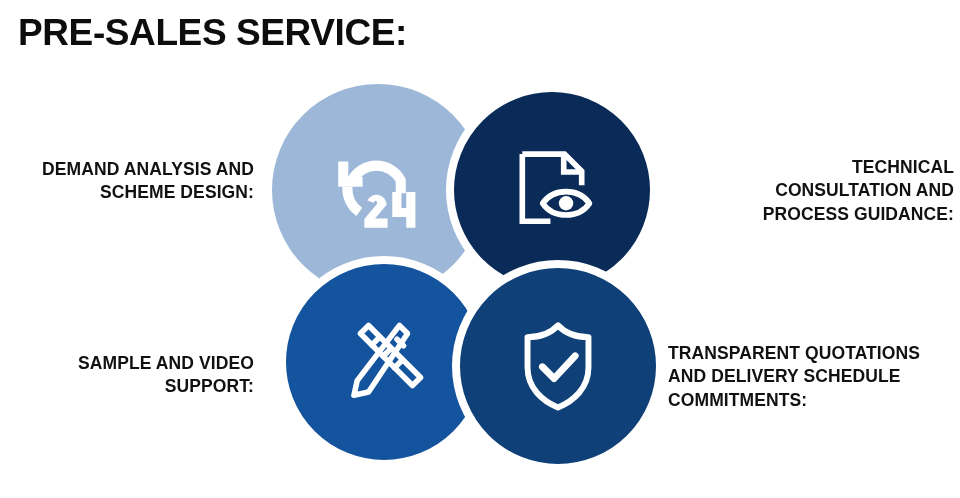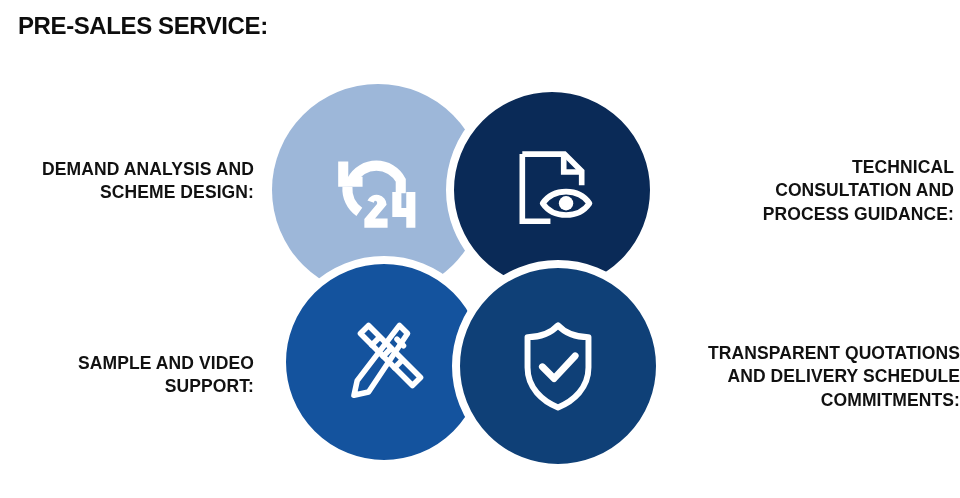--- a/index.html
+++ b/index.html
@@ -13,21 +13,21 @@
     position: relative;
     overflow: hidden;
     font-family: "Liberation Sans", sans-serif;
     color: #111111;
   }
 
   #page-title {
     position: absolute;
     left: 18px;
     top: 12px;
-    font-size: 24px;
+    font-size: 37px;
     font-weight: bold;
     letter-spacing: -0.4px;
     color: #0d0d0d;
     white-space: nowrap;
   }
 
   
   #cluster {
     position: absolute;
     left: 272px;
@@ -84,21 +84,21 @@
   .label {
     position: absolute;
     font-size: 17.5px;
     font-weight: bold;
     line-height: 1.33;
     letter-spacing: 0.1px;
     color: #111111;
     text-transform: uppercase;
   }
   .label-right { text-align: right; }
-  .label-left  { text-align: right; }
+  .label-left  { text-align: left; }
 
   #label-demand-analysis {
     right: 706px;
     top: 158px;
     width: 260px;
   }
   #label-technical-consultation {
     left: 728px;
     top: 156px;
     width: 226px;

